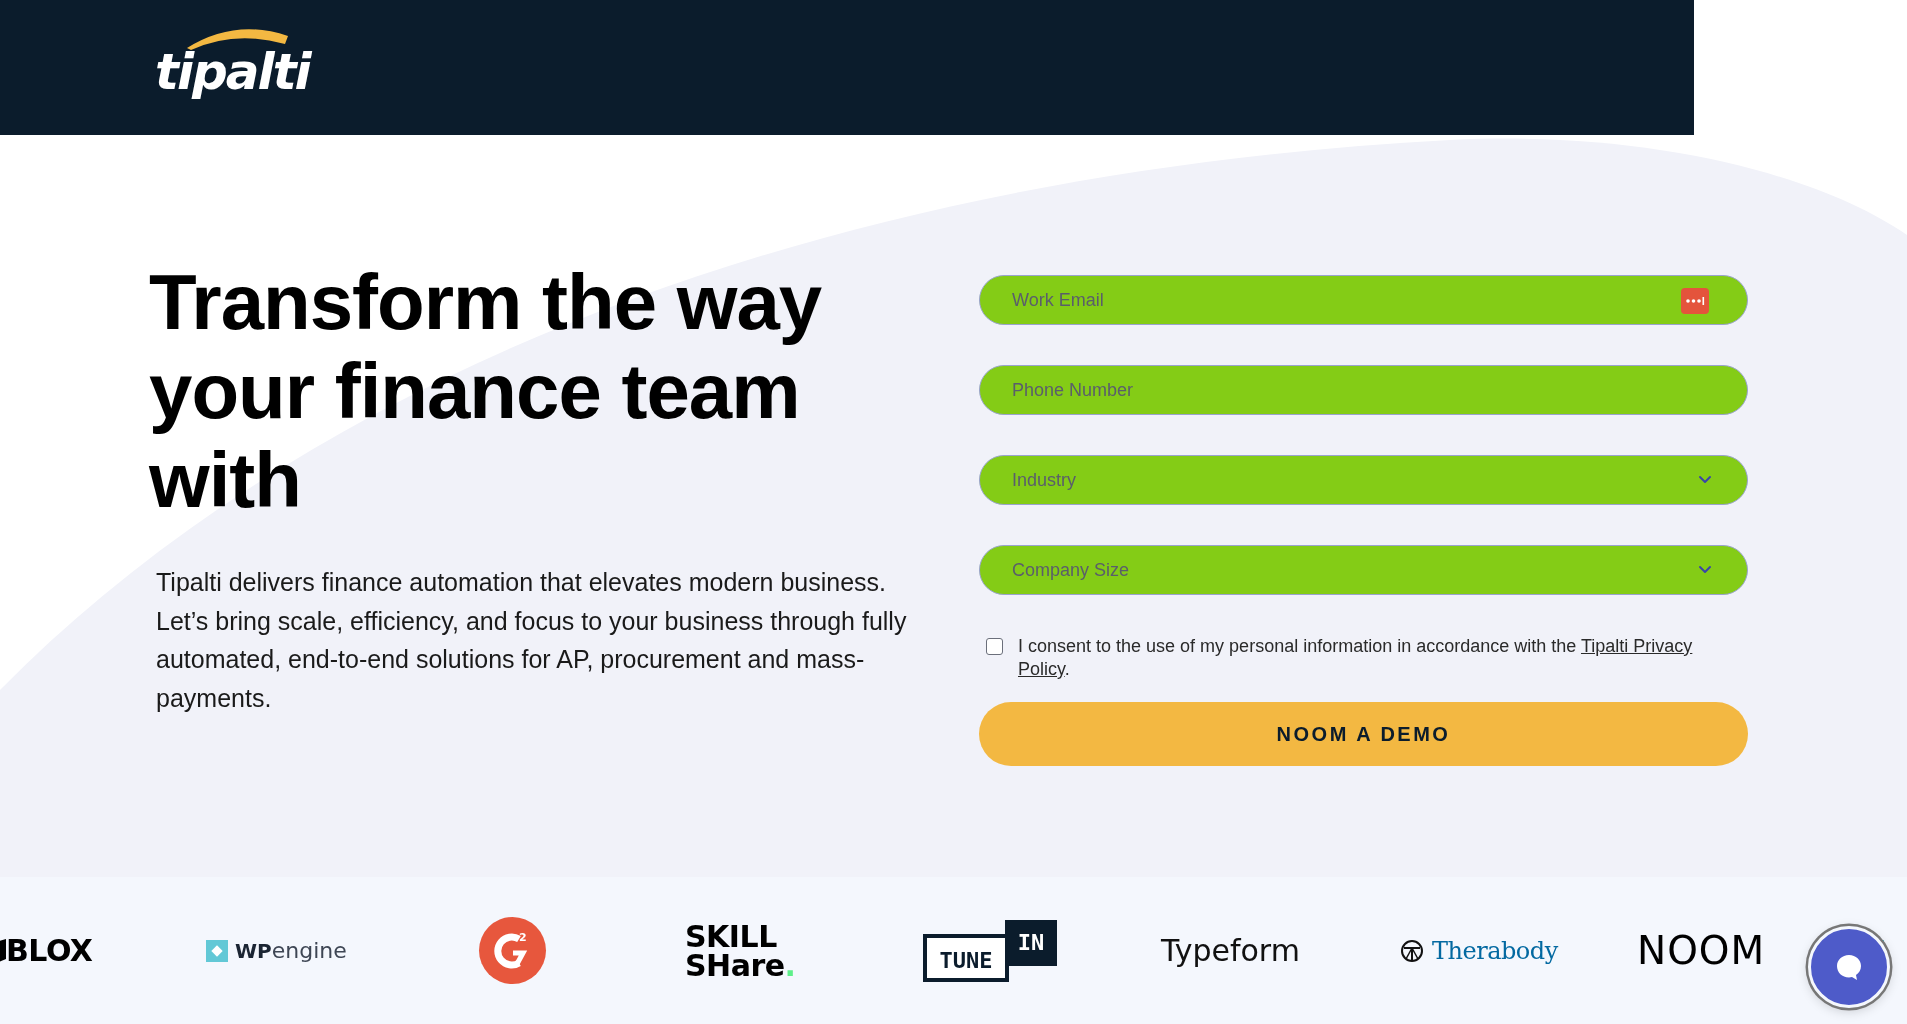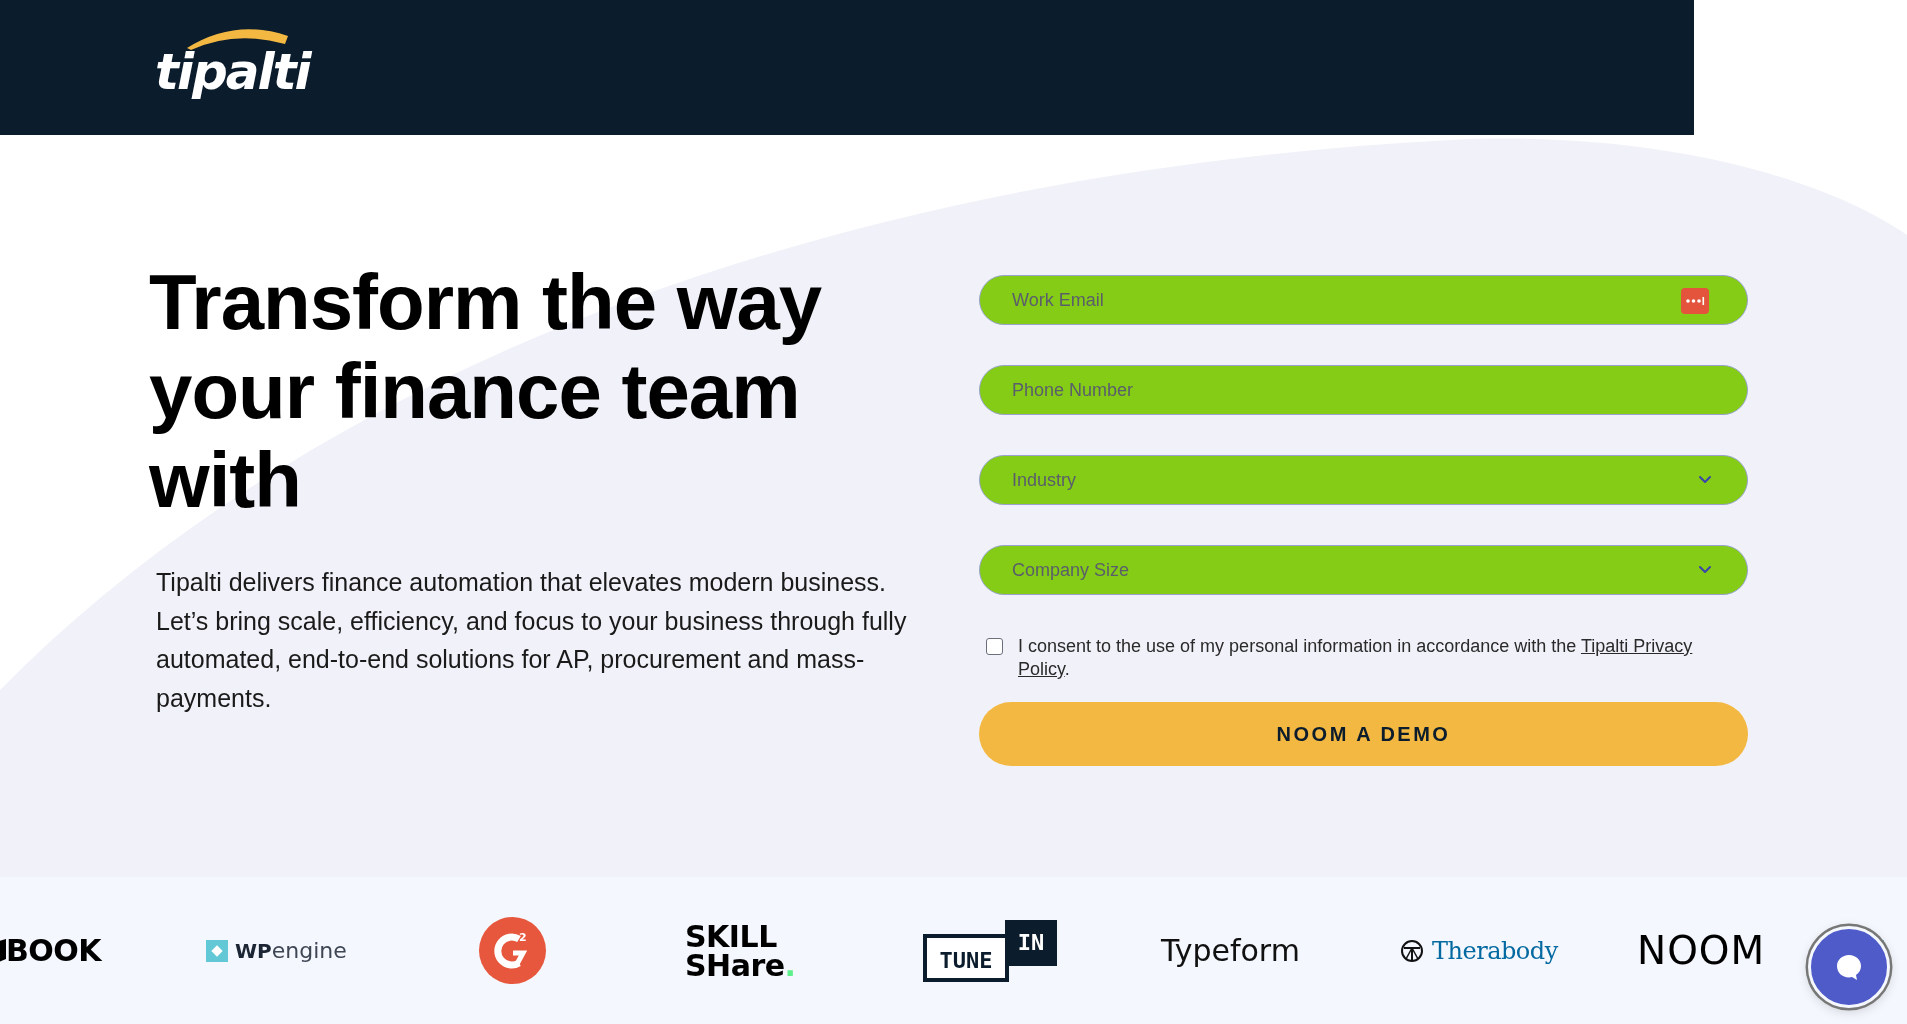--- a/index.html
+++ b/index.html
@@ -117,21 +117,21 @@
   </div>
 
   <button class="cta" type="submit">NOOM A DEMO</button>
 </form>
 
 <div class="logos">
   <div class="brand roblox">
     <svg width="14" height="24" viewBox="0 0 14 24">
         <polygon points="0,4 14,0 14,20 4,24" fill="#000"></polygon>
       </svg>
-    <span>BOOK</span>
+    <span>BLOX</span>
   </div>
 
   <div class="brand wpengine">
     <span class="wp-mark"></span>
     <span class="wp-bold">WP</span>
     <span class="wp-light">engine</span>
   </div>
 
   <div class="brand g2">
     <div class="g2-circle">

